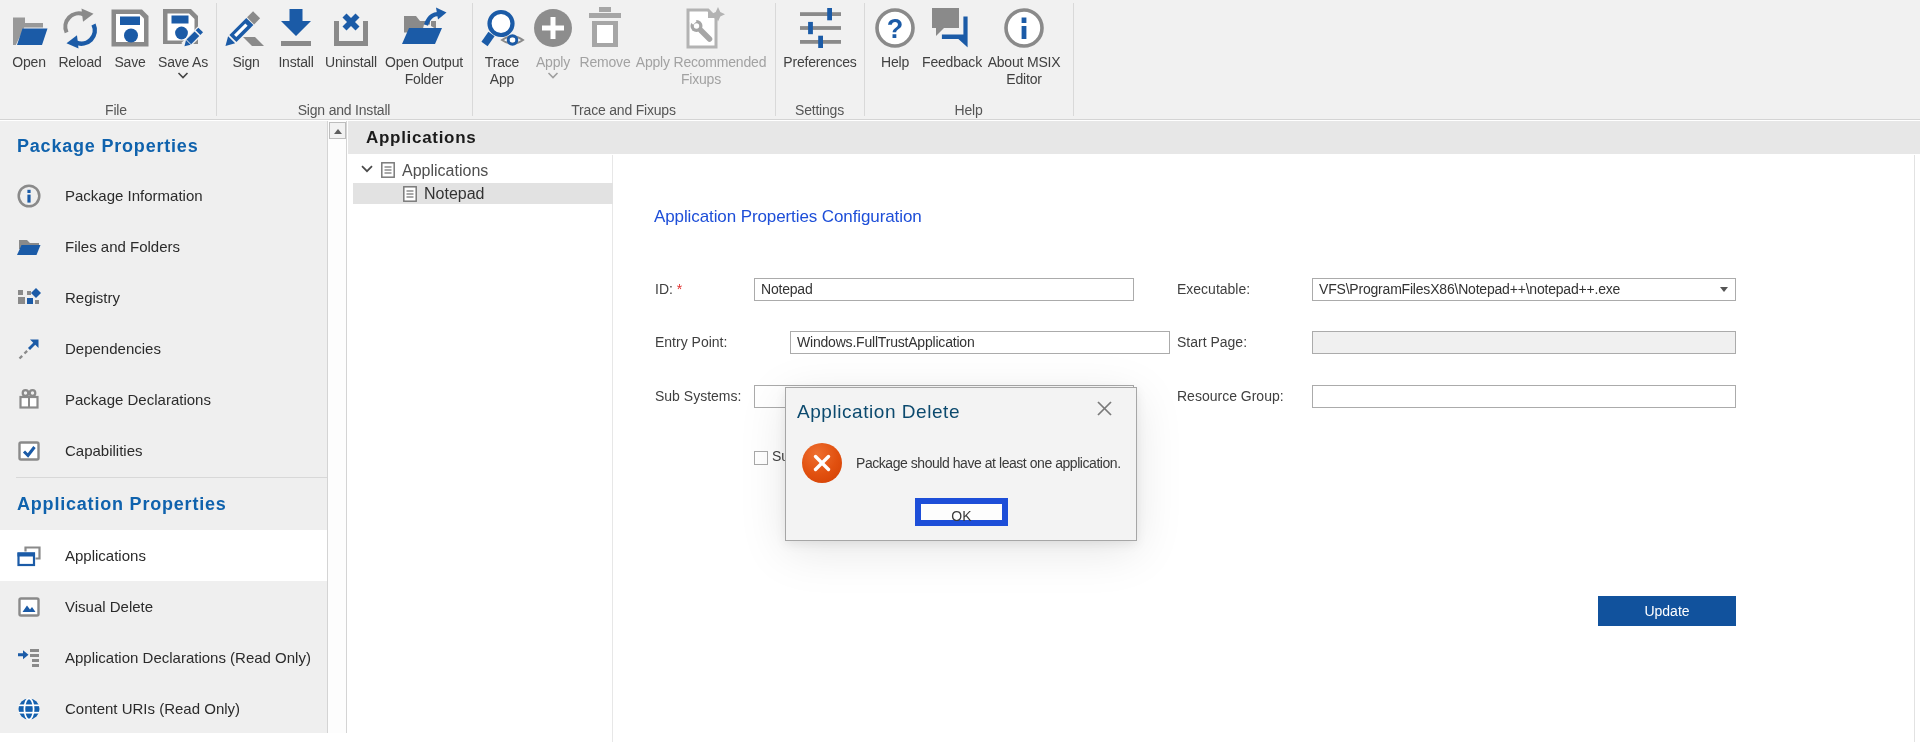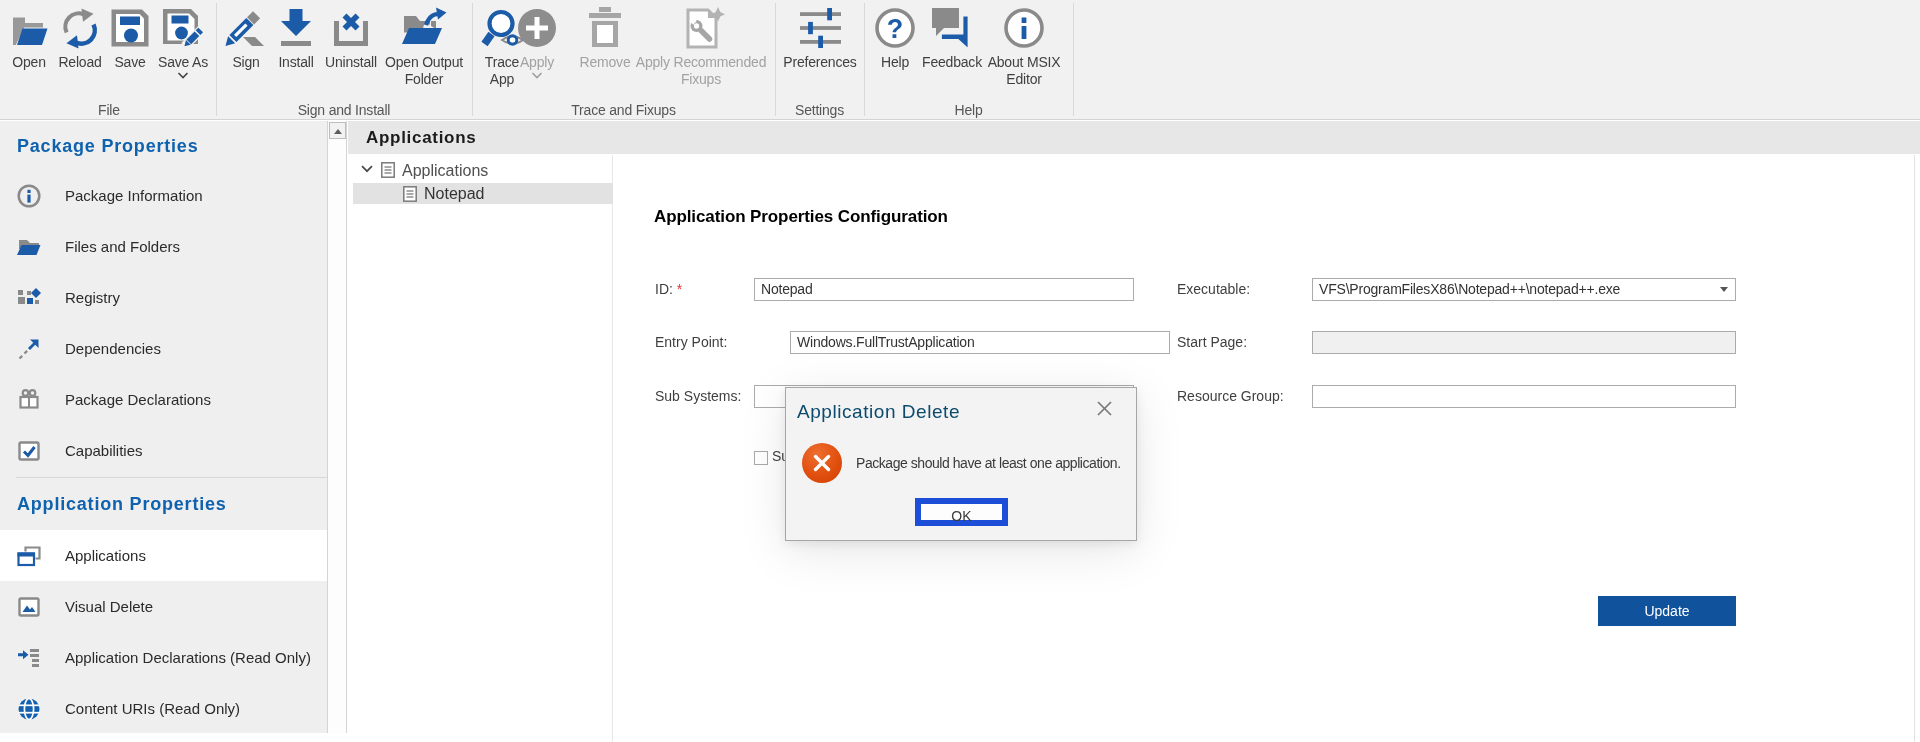--- a/index.html
+++ b/index.html
@@ -37,21 +37,21 @@
 #formpanel { position:absolute; left:614px; top:155px; width:1301px; height:587px; background:#fff; border-right:1px solid #e2e2e2; }
 
 
 .trow { position:absolute; left:5px; height:21px; font-size:16px; color:#3d3d3d; }
 #notepadrow { position:absolute; left:5px; top:28px; width:260px; height:21px; background:#e2e2e2; }
 
 
 .flabel { position:absolute; font-size:14px; color:#3f3f3f; white-space:nowrap; }
 .finput { position:absolute; height:23px; background:#fff; border:1px solid #ababab; font-size:14px; letter-spacing:-0.2px; color:#333; line-height:21px; padding-left:6px; white-space:nowrap; overflow:hidden; }
 .finput.disabled { background:#f0f0f0; }
-#heading { position:absolute; left:654px; top:207px; font-size:17px; font-weight:bold; letter-spacing:-0.1px; color:#000000; }
+#heading { position:absolute; left:654px; top:207px; font-size:17px; font-weight:normal; letter-spacing:-0.1px; color:#1d4ed8; }
 #cbx { position:absolute; left:754px; top:451px; width:14px; height:14px; border:1px solid #a9a9a9; background:#fff; }
 #cbxlbl { position:absolute; left:772px; top:448px; font-size:14px; color:#3f3f3f; white-space:nowrap; }
 #updatebtn { position:absolute; left:1598px; top:596px; width:138px; height:30px; background:#11529d; color:#fff; font-size:14px; text-align:center; line-height:30px; }
 .caret { position:absolute; right:7px; top:8px; width:0; height:0; border-left:4px solid transparent; border-right:4px solid transparent; border-top:5px solid #555; }
 
 
 #dialog { position:absolute; left:785px; top:387px; width:352px; height:154px; background:#f3f3f3; border:1px solid #a6a6a6; box-shadow:0 10px 45px rgba(0,0,0,0.10), 0 3px 10px rgba(0,0,0,0.08); }
 #dlgtitle { position:absolute; left:11px; top:13px; font-size:19px; letter-spacing:0.55px; color:#0c4a6e; }
 #dlgmsg { position:absolute; left:70px; top:67px; font-size:14px; letter-spacing:-0.45px; color:#3a3a3a; white-space:nowrap; }
 #okbtn { position:absolute; left:129px; top:110px; width:93px; height:28px; background:#fdfdfd; border:6px solid #1d4ed8; font-size:14px; letter-spacing:0.2px; color:#3a3a3a; text-align:center; line-height:24px; }
@@ -170,21 +170,21 @@
     <div class="ic">
           <svg width="46" height="44" viewBox="0 0 46 44">
       <circle cx="22" cy="17.5" r="11.5" fill="#fff" stroke="#1b5ba7" stroke-width="4.2"></circle>
       <line x1="12.5" y1="28" x2="5.5" y2="38" stroke="#1b5ba7" stroke-width="7.5"></line>
       <path d="M23 34 Q33.5 26.5 44 34 Q33.5 41.5 23 34z" fill="#fff" stroke="#8a8a8a" stroke-width="2"></path>
       <circle cx="33.5" cy="34" r="4.3" fill="none" stroke="#1b5ba7" stroke-width="3"></circle>
     </svg>
         </div>
         <div class="lb">Trace<br>App</div>
       </div>
-  <div class="rb dis" style="left:512px;width:50px">
+  <div class="rb dis" style="left:528px;width:50px">
     <div class="ic">
           <svg width="40" height="40" viewBox="0 0 40 40">
       <circle cx="20" cy="20" r="19" fill="#8d8d8d"></circle>
       <rect x="9" y="17.5" width="22" height="5" fill="#fff"></rect>
       <rect x="17.5" y="9" width="5" height="22" fill="#fff"></rect>
     </svg>
         </div>
         <div class="lb">Apply</div>
         <svg class="chev" width="12" height="7" viewBox="0 0 12 7">
           <path d="M1.5 1 L6 5.5 L10.5 1" stroke="#9f9f9f" stroke-width="1.6" fill="none"></path>
@@ -252,21 +252,21 @@
     <div class="ic">
           <svg width="40" height="40" viewBox="0 0 40 40">
       <circle cx="20" cy="20" r="18" fill="#fff" stroke="#8a8a8a" stroke-width="3.6"></circle>
       <rect x="17.6" y="9.5" width="4.8" height="5.5" fill="#1b5ba7"></rect>
       <rect x="17.6" y="18" width="4.8" height="13" fill="#1b5ba7"></rect>
     </svg>
         </div>
         <div class="lb">About MSIX<br>Editor</div>
       </div>
 
-  <div class="glabel" style="left:1px;width:216px">File</div>
+  <div class="glabel" style="left:8px;width:216px">File</div>
   <div class="glabel" style="left:216px;width:256px">Sign and Install</div>
   <div class="glabel" style="left:472px;width:303px">Trace and Fixups</div>
   <div class="glabel" style="left:775px;width:89px">Settings</div>
   <div class="glabel" style="left:864px;width:209px">Help</div>
 </div>
 
 <div id="sidebar">
   <div class="shead" style="top:15px;">Package Properties</div>
   <div class="si" style="top:49px;">
     <svg width="24" height="24" viewBox="0 0 24 24">

